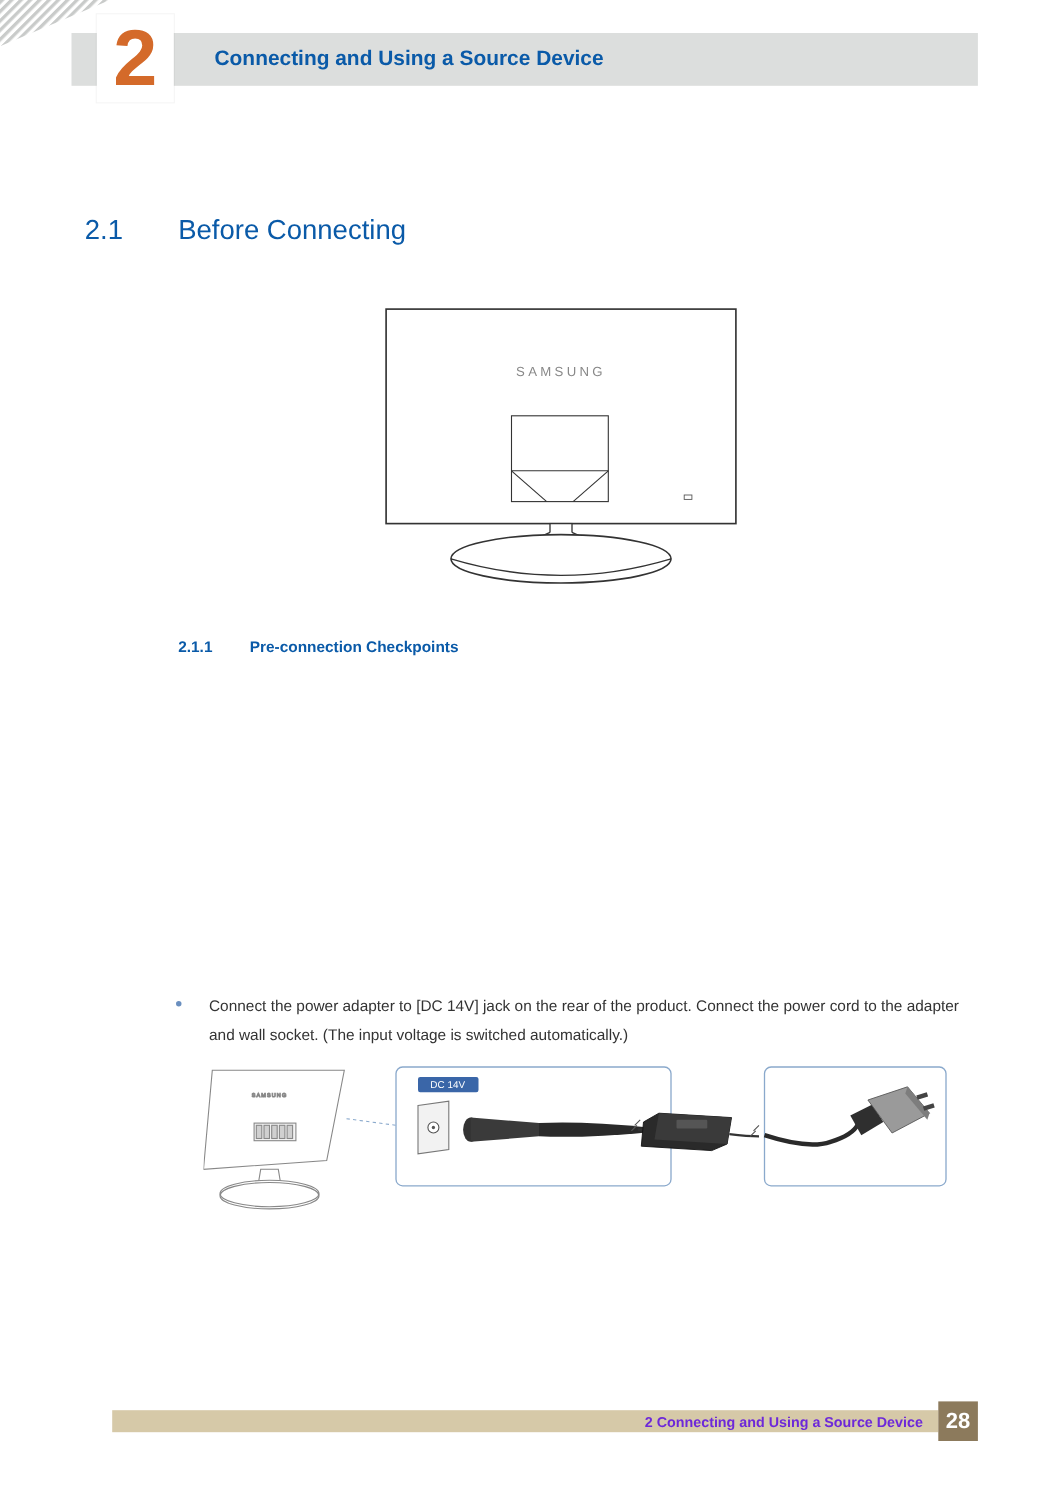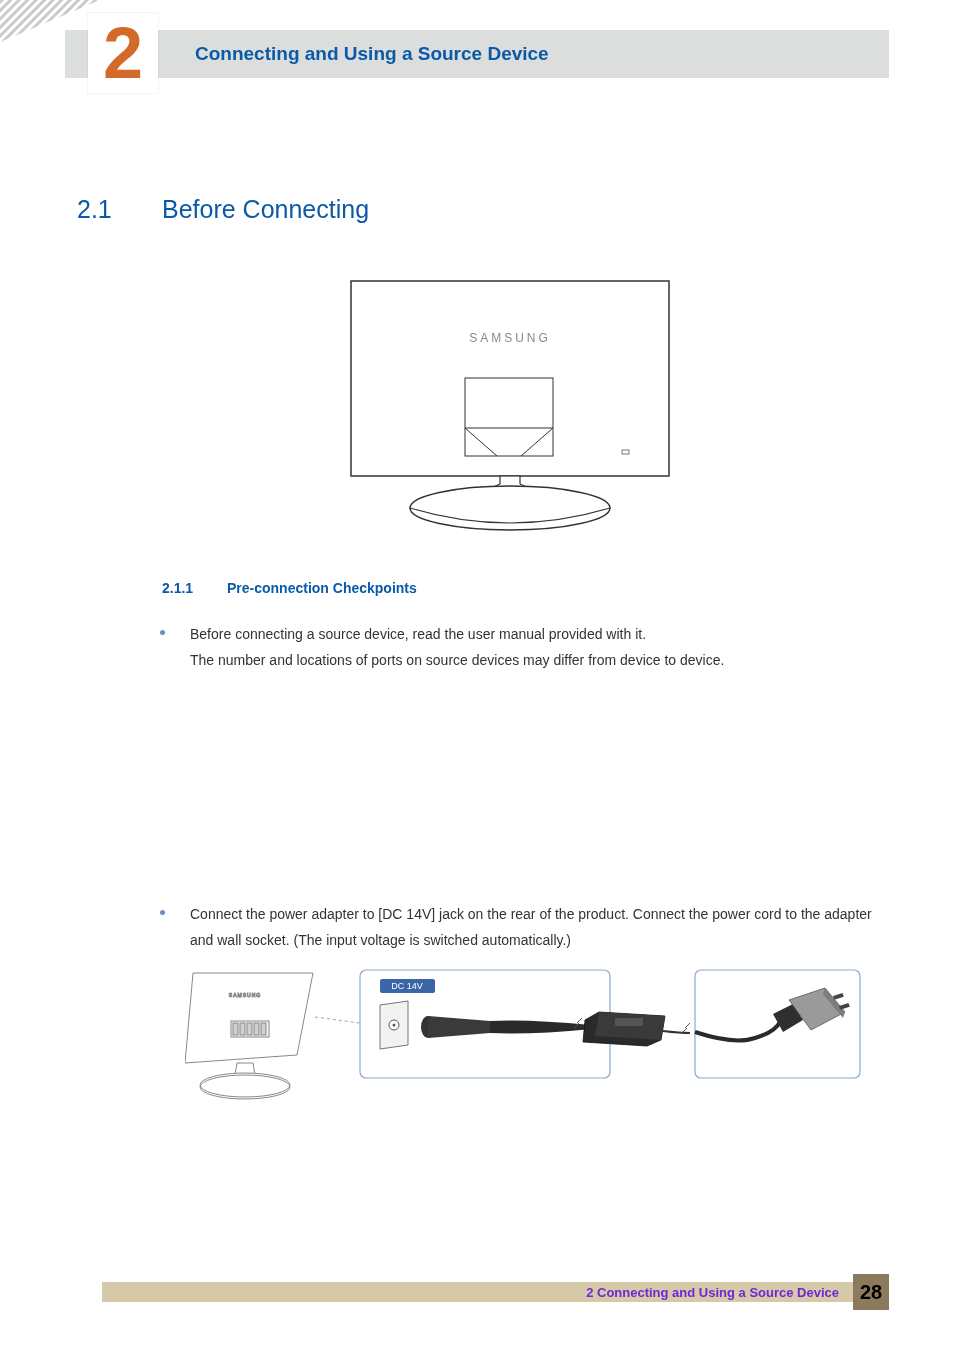--- a/index.html
+++ b/index.html
@@ -31,21 +31,21 @@
   .bullets .item { position:relative; padding-left:30px; margin-bottom:12px; font-size:14px; color:#333; line-height:1.85; }
   .bullets .dot { position:absolute; left:0; top:8px; width:5px; height:5px; border-radius:50%; background:#6a8fbf; }
 
   
   .power-wrap { position:absolute; left:185px; top:965px; width:680px; height:145px; }
 
   
   .footer { position:absolute; left:102px; right:65px; bottom:40px; height:36px; display:flex; align-items:center; }
   .footer-bar { flex:1; height:20px; background:#d6c9a8; }
   .footer-text { position:absolute; right:50px; font-size:13px; color:#6d28d9; font-weight:700; }
-  .page-box { width:36px; height:36px; background:#8c7a5c; display:flex; align-items:center; justify-content:center; color:#000000; font-size:20px; font-weight:700; }
+  .page-box { width:36px; height:36px; background:#8c7a5c; display:flex; align-items:center; justify-content:center; color:#ffffff; font-size:20px; font-weight:700; }
 
 </style>
 </head>
 <body>
 
 <div class="page">
 
   <div class="hatch">
     <svg width="100" height="42" viewBox="0 0 100 42">
       <defs>
@@ -97,25 +97,20 @@
   </div>
 
   <div class="section" style="top:580px; left:162px;">
     <div class="sub-head">
       <span class="sub-num">2.1.1</span>
       <span>Pre-connection Checkpoints</span>
     </div>
   </div>
 
   <div class="bullets" style="top:622px;">
-    <div class="item">
-      <span class="dot"></span>
-      <span>Before connecting a source device, read the user manual provided with it.</span><br>
-      <span>The number and locations of ports on source devices may differ from device to device.</span>
-    </div>
   </div>
 
 
   <div class="bullets" style="top:902px;">
     <div class="item">
       <span class="dot"></span>
       <span>Connect the power adapter to [DC 14V] jack on the rear of the product. Connect the power cord to the adapter and wall socket. (The input voltage is switched automatically.)</span>
     </div>
   </div>
 

